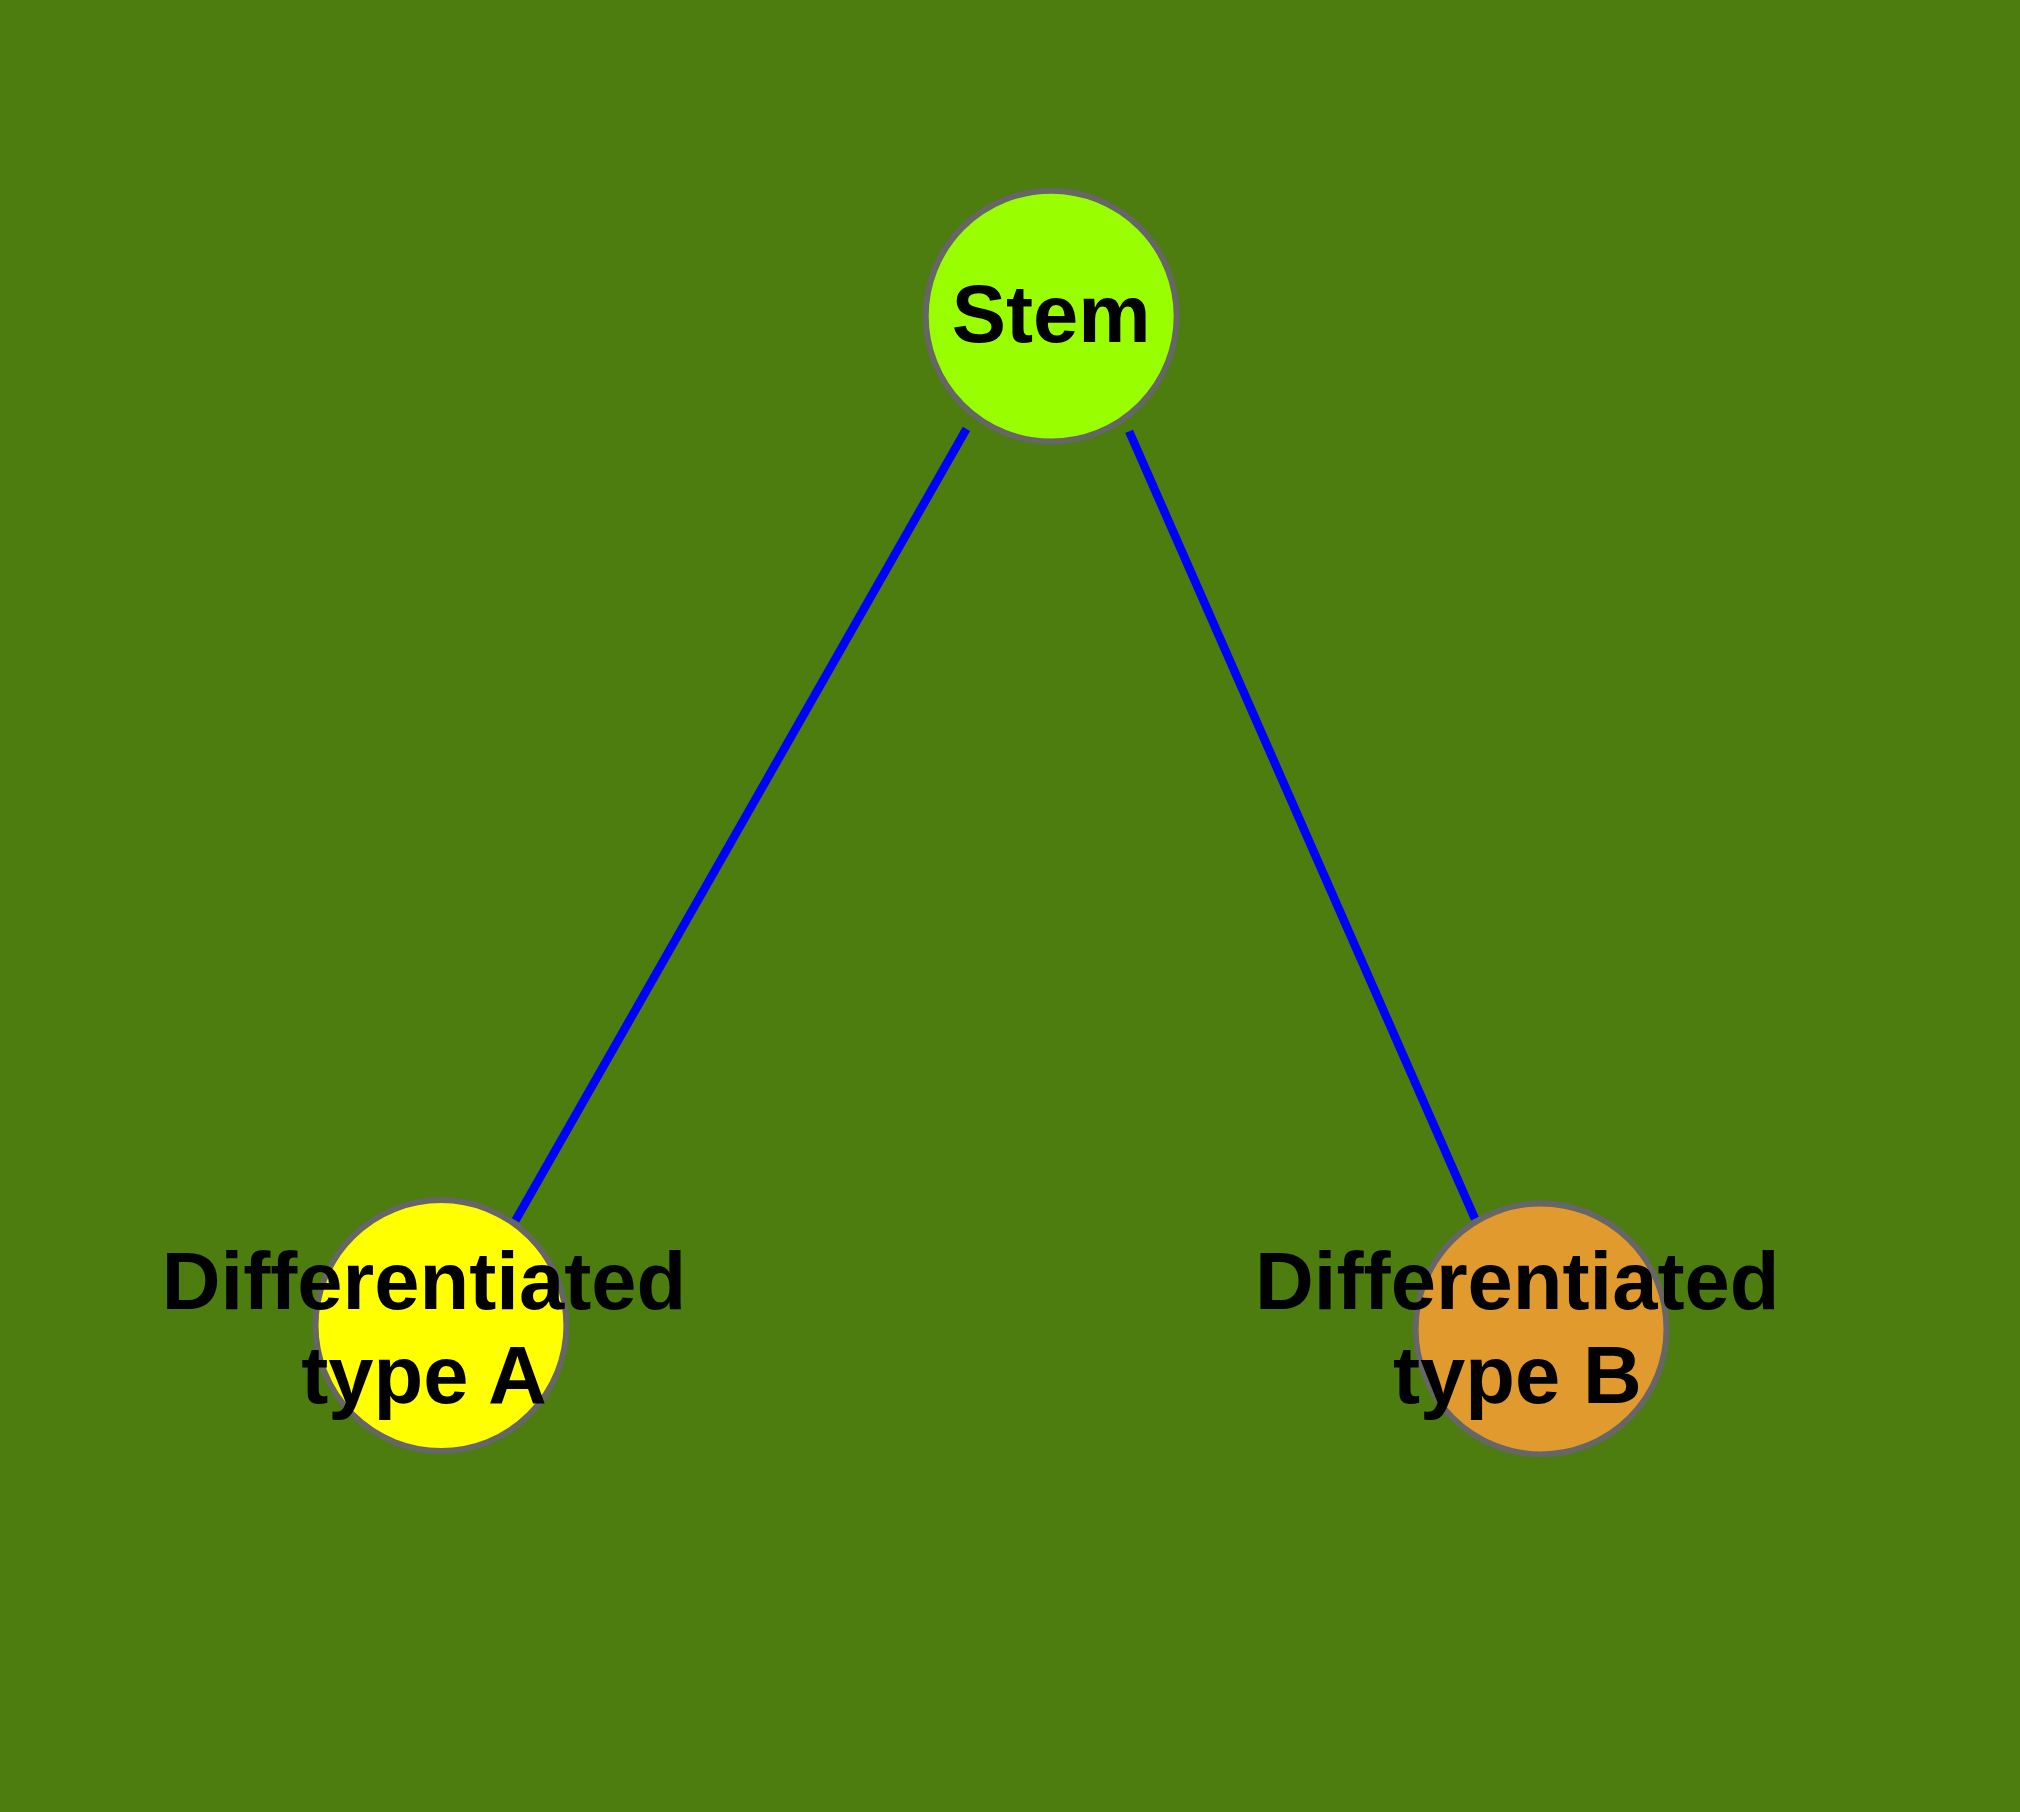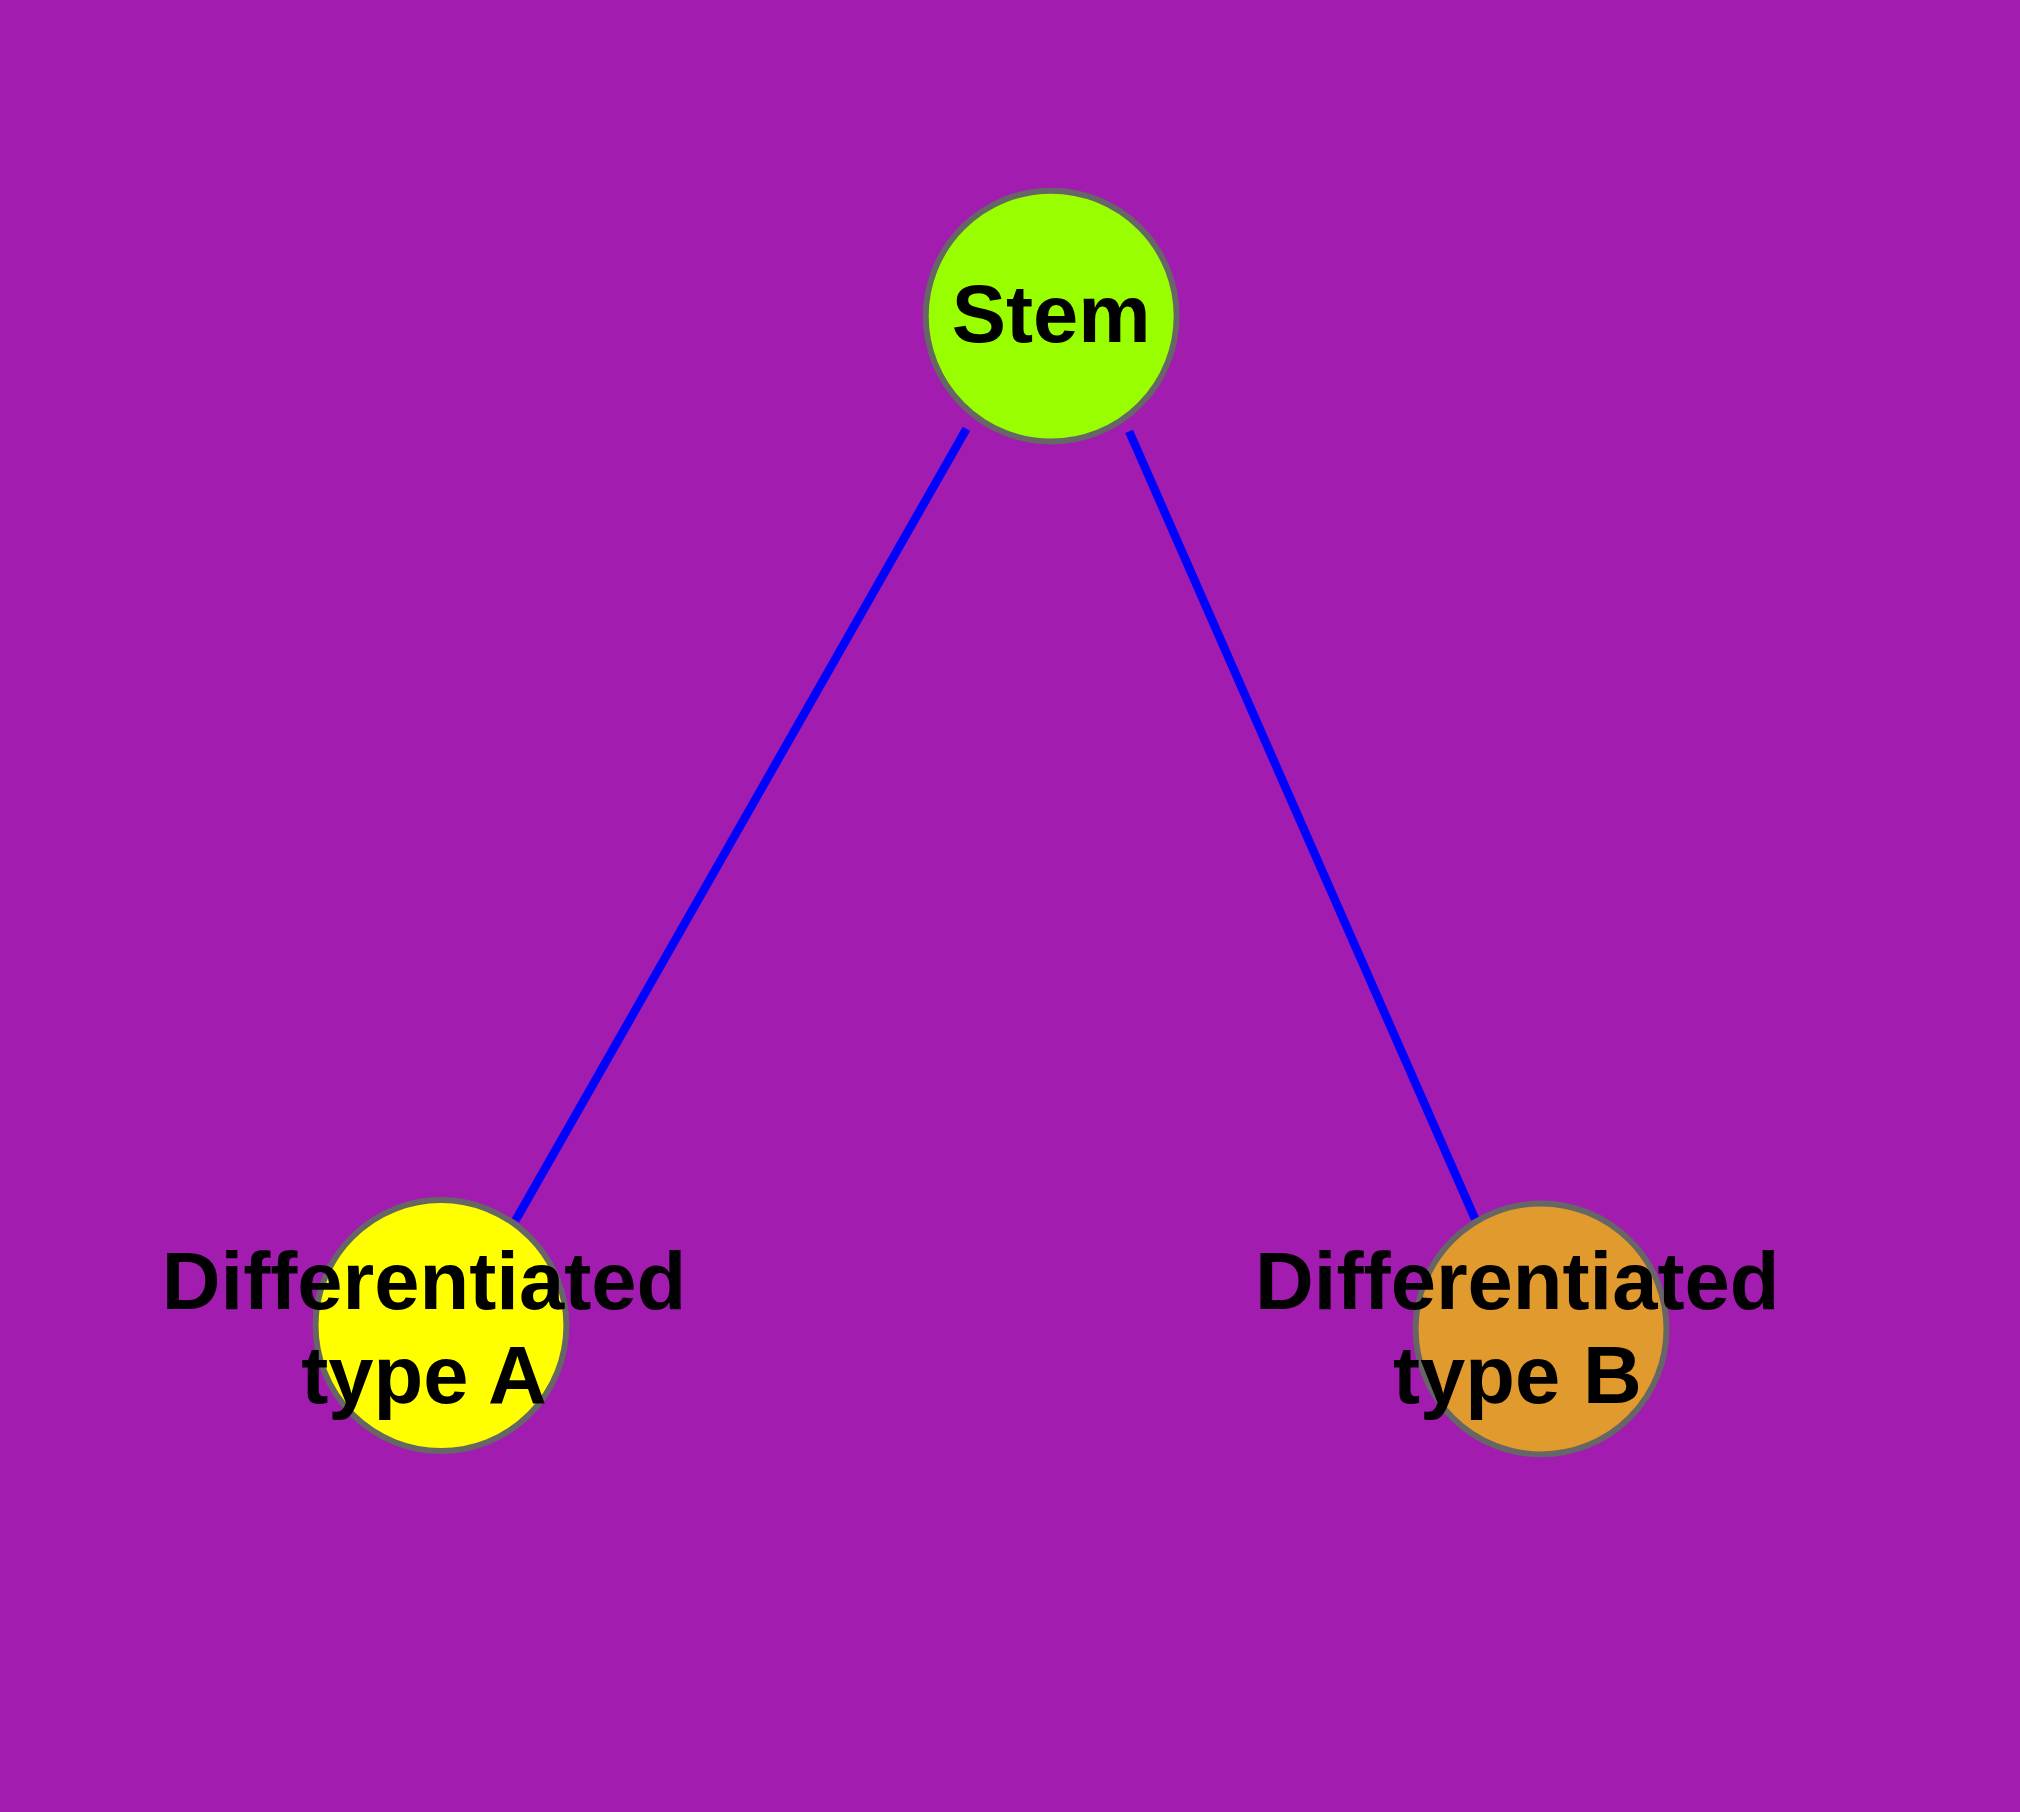--- a/index.html
+++ b/index.html
@@ -38,21 +38,21 @@
     font-weight: bold;
     fill: #000000;
     font-size: 96px;
     text-anchor: middle;
     dominant-baseline: alphabetic;
   }
 </style>
 </head>
 <body>
 
-<div id="canvas-root" style="background: #a21caf;">
+<div id="canvas-root" style="background: #4d7c0f;">
   <svg id="graph-svg" viewBox="0 0 2384 2138" xmlns="http://www.w3.org/2000/svg">
     <g id="edges-layer">
         <line class="edge-line" x1="1140" y1="506" x2="608" y2="1440" stroke="#0000ff"></line>
         <line class="edge-line" x1="1332" y1="509" x2="1740" y2="1438" stroke="#0000ff"></line>
       </g>
     <g id="nodes-layer">
         <circle class="node-circle" cx="1240" cy="373" r="148" fill="#99ff00" stroke="#666666"></circle>
         <circle class="node-circle" cx="520" cy="1564" r="148" fill="#ffff00" stroke="#666666"></circle>
         <circle class="node-circle" cx="1818" cy="1568" r="148" fill="#e09a2d" stroke="#666666"></circle>
       </g>

